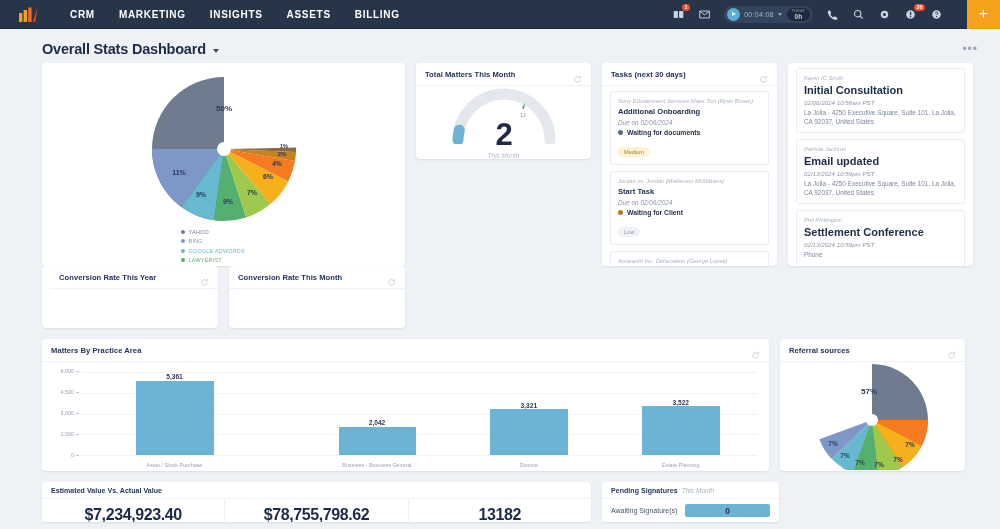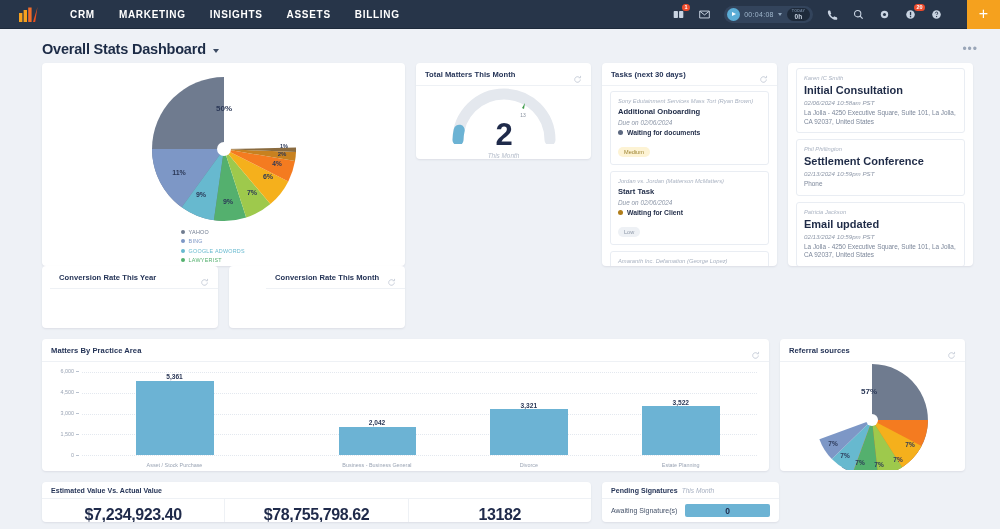--- a/index.html
+++ b/index.html
@@ -350,51 +350,51 @@
 
     <div class="card" style="width:185px;height:203px;">
       <div class="scrollbody">
         <div class="acard">
           <div class="aname">Karen IC Smith</div>
           <div class="atitle">Initial Consultation</div>
           <div class="atime">02/06/2024 10:58am PST</div>
           <div class="aloc">La Jolla - 4250 Executive Square, Suite 101, La Jolla, CA 92037, United States</div>
         </div>
         <div class="acard">
+          <div class="aname">Patricia Jackson</div>
+          <div class="atitle">Email updated</div>
+          <div class="atime">02/13/2024 10:59pm PST</div>
+          <div class="aloc">La Jolla - 4250 Executive Square, Suite 101, La Jolla, CA 92037, United States</div>
+        </div>
+        <div class="acard">
           <div class="aname">Phil Phillington</div>
           <div class="atitle">Settlement Conference</div>
           <div class="atime">02/13/2024 10:59pm PST</div>
           <div class="aloc">Phone</div>
-        </div>
-        <div class="acard">
-          <div class="aname">Patricia Jackson</div>
-          <div class="atitle">Email updated</div>
-          <div class="atime">02/13/2024 10:59pm PST</div>
-          <div class="aloc">La Jolla - 4250 Executive Square, Suite 101, La Jolla, CA 92037, United States</div>
         </div>
 
       </div>
     </div>
   </div>
 
   <div class="row" style="margin-top:-11px;">
     <div class="card" style="width:176px;height:62px;padding-left:8px;">
       <div class="cardhead">
         <span class="cardtitle">Conversion Rate This Year</span>
         <span class="refresh"><svg viewBox="0 0 16 16">
               <path d="M13 8a5 5 0 1 1-1.6-3.7"></path>
               <path d="M13.4 1.6v3.3h-3.3"></path>
             </svg></span>
       </div>
       <div class="statbody">
         <div class="statval">4.48%</div>
         <div class="statsub">This Year</div>
       </div>
     </div>
-    <div class="card" style="width:176px;height:62px;padding-left:37px;">
+    <div class="card" style="width:176px;height:62px;">
       <div class="cardhead">
         <span class="cardtitle">Conversion Rate This Month</span>
         <span class="refresh"><svg viewBox="0 0 16 16">
               <path d="M13 8a5 5 0 1 1-1.6-3.7"></path>
               <path d="M13.4 1.6v3.3h-3.3"></path>
             </svg></span>
       </div>
       <div class="statbody">
         <div class="statval">19.93%</div>
         <div class="statsub">This Month</div>

